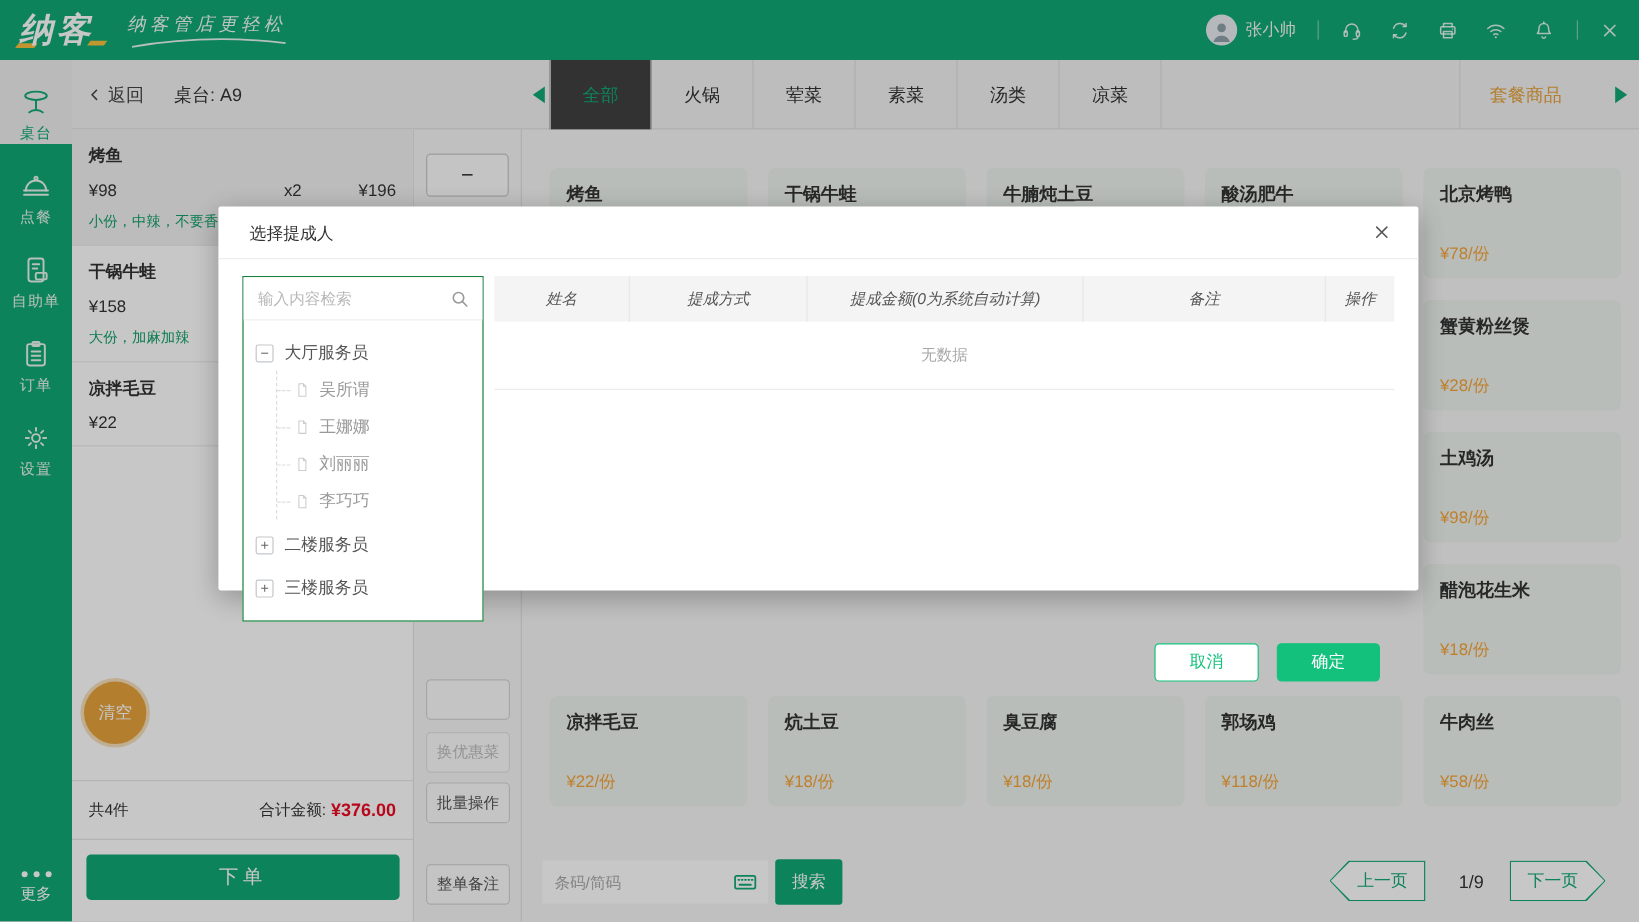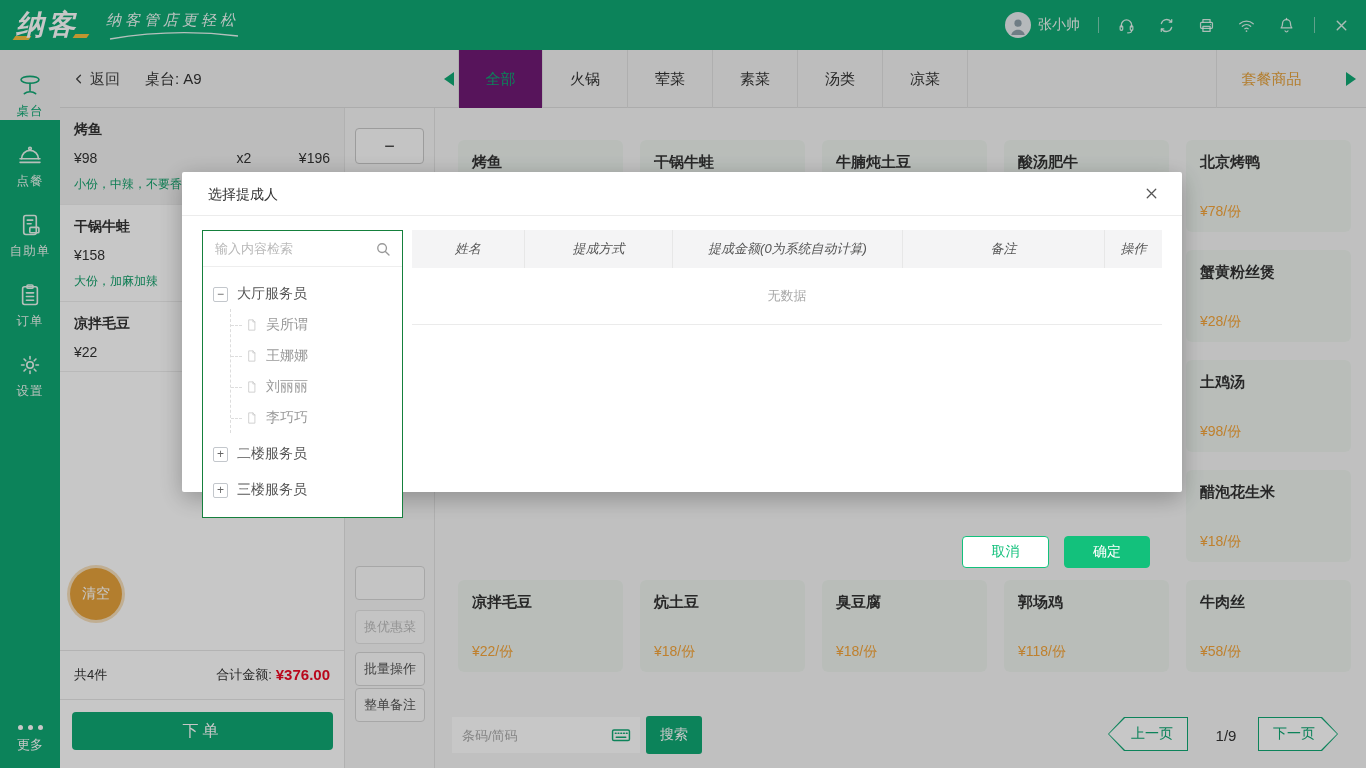--- a/index.html
+++ b/index.html
@@ -35,37 +35,37 @@
   .sb-more span{font-size:13px;}
 
   
   .subbar{position:absolute;left:60px;top:50px;width:1306px;height:58px;background:#f2f2f2;border-bottom:1px solid #ddd;}
   .back{position:absolute;left:12px;top:0;height:58px;display:flex;align-items:center;gap:4px;color:#444;font-size:15px;cursor:pointer;}
   .table-label{position:absolute;left:85px;top:0;height:58px;display:flex;align-items:center;font-size:15px;color:#333;}
   .tri-left{position:absolute;left:384px;top:22px;width:0;height:0;border-top:7px solid transparent;border-bottom:7px solid transparent;border-right:10px solid var(--green);cursor:pointer;}
   .tabs{position:absolute;left:398px;top:0;height:58px;display:flex;}
   .tab{width:85px;height:58px;display:flex;align-items:center;justify-content:center;font-size:15px;color:#333;border-right:1px solid #e0e0e0;cursor:pointer;}
   .tab:first-child{border-left:1px solid #e0e0e0;}
-  .tab.active{background:#701a75;color:var(--green);}
+  .tab.active{background:#404040;color:var(--green);}
   .set-meal{position:absolute;right:40px;top:0;height:58px;width:110px;display:flex;align-items:center;justify-content:center;font-size:15px;color:var(--gold);border-left:1px solid #e0e0e0;cursor:pointer;}
   .tri-right{position:absolute;right:10px;top:22px;width:0;height:0;border-top:7px solid transparent;border-bottom:7px solid transparent;border-left:10px solid var(--green);cursor:pointer;}
 
   
   .order-panel{position:absolute;left:60px;top:108px;width:285px;height:660px;background:#fff;border-right:1px solid #e3e3e3;}
   .o-item{padding:13px 14px 11px;border-bottom:1px solid #ededed;cursor:pointer;}
   .o-item.selected{background:#f1f1f1;}
   .o-name{font-size:14px;font-weight:600;color:#333;}
   .o-line{display:flex;align-items:center;margin-top:11px;font-size:14px;color:#333;}
   .o-price{width:140px;}
   .o-qty{width:60px;text-align:center;}
   .o-total{margin-left:auto;}
   .o-note{margin-top:10px;color:var(--note);font-size:12px;}
   .clear-btn{position:absolute;left:10px;top:460px;width:52px;height:52px;border-radius:50%;background:var(--gold);color:#fff;font-size:14px;display:flex;align-items:center;justify-content:center;box-shadow:0 0 0 3px rgba(230,162,60,.35);cursor:pointer;}
   .totals{position:absolute;left:0;right:0;top:542px;height:50px;border-top:1px solid #e6e6e6;border-bottom:1px solid #e6e6e6;display:flex;align-items:center;padding:0 14px;font-size:13px;color:#333;}
-  .t-right{margin-left:auto;display:flex;align-items:flex-start;gap:4px;}
+  .t-right{margin-left:auto;display:flex;align-items:flex-end;gap:4px;}
   .t-amount{color:var(--red);font-weight:bold;font-size:15px;}
   .submit-btn{position:absolute;left:12px;right:11px;top:604px;height:38px;background:var(--green);color:#fff;font-size:16px;border:none;border-radius:4px;display:flex;align-items:center;justify-content:center;letter-spacing:4px;cursor:pointer;}
 
   
   .stepper-col{position:absolute;left:345px;top:108px;width:90px;height:660px;background:#f6f6f6;border-right:1px solid #e2e2e2;}
   .minus-btn{margin:20px 10px 0;height:36px;background:#fbfbfb;border:1px solid #c8c8c8;border-radius:4px;font-size:18px;color:#333;display:flex;align-items:center;justify-content:center;cursor:pointer;}
   .qty{margin-top:7px;text-align:center;font-size:16px;color:#333;}
   .st-btn{position:absolute;left:10px;width:70px;height:34px;background:#fcfcfc;border:1px solid #d6d6d6;border-radius:4px;font-size:13px;color:#555;display:flex;align-items:center;justify-content:center;cursor:pointer;}
   .st-btn.disabled{color:#bdbdbd;border-color:#e3e3e3;}
 
@@ -305,21 +305,21 @@
   <div class="submit-btn">下单</div>
 </div>
 
 <div class="stepper-col">
   <div class="minus-btn">−</div>
   <div class="qty">2</div>
   <div id="stepper-buttons">
       <div class="st-btn" style="top:458px"></div>
       <div class="st-btn disabled" style="top:502px">换优惠菜</div>
       <div class="st-btn" style="top:544px">批量操作</div>
-      <div class="st-btn" style="top:580px">整单备注</div>
+      <div class="st-btn" style="top:612px">整单备注</div>
     </div>
 </div>
 
 <div class="menu-area">
   <div class="menu-grid" id="menu-grid">
       <div class="m-card" style="grid-area:1 / 1">
     <div class="m-name">烤鱼</div>
 
   </div>
       <div class="m-card" style="grid-area:1 / 2">

